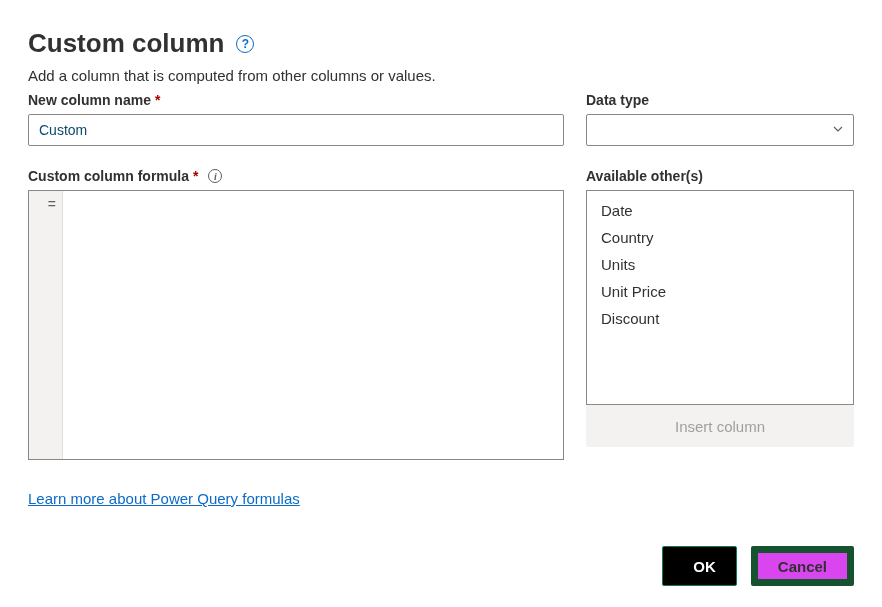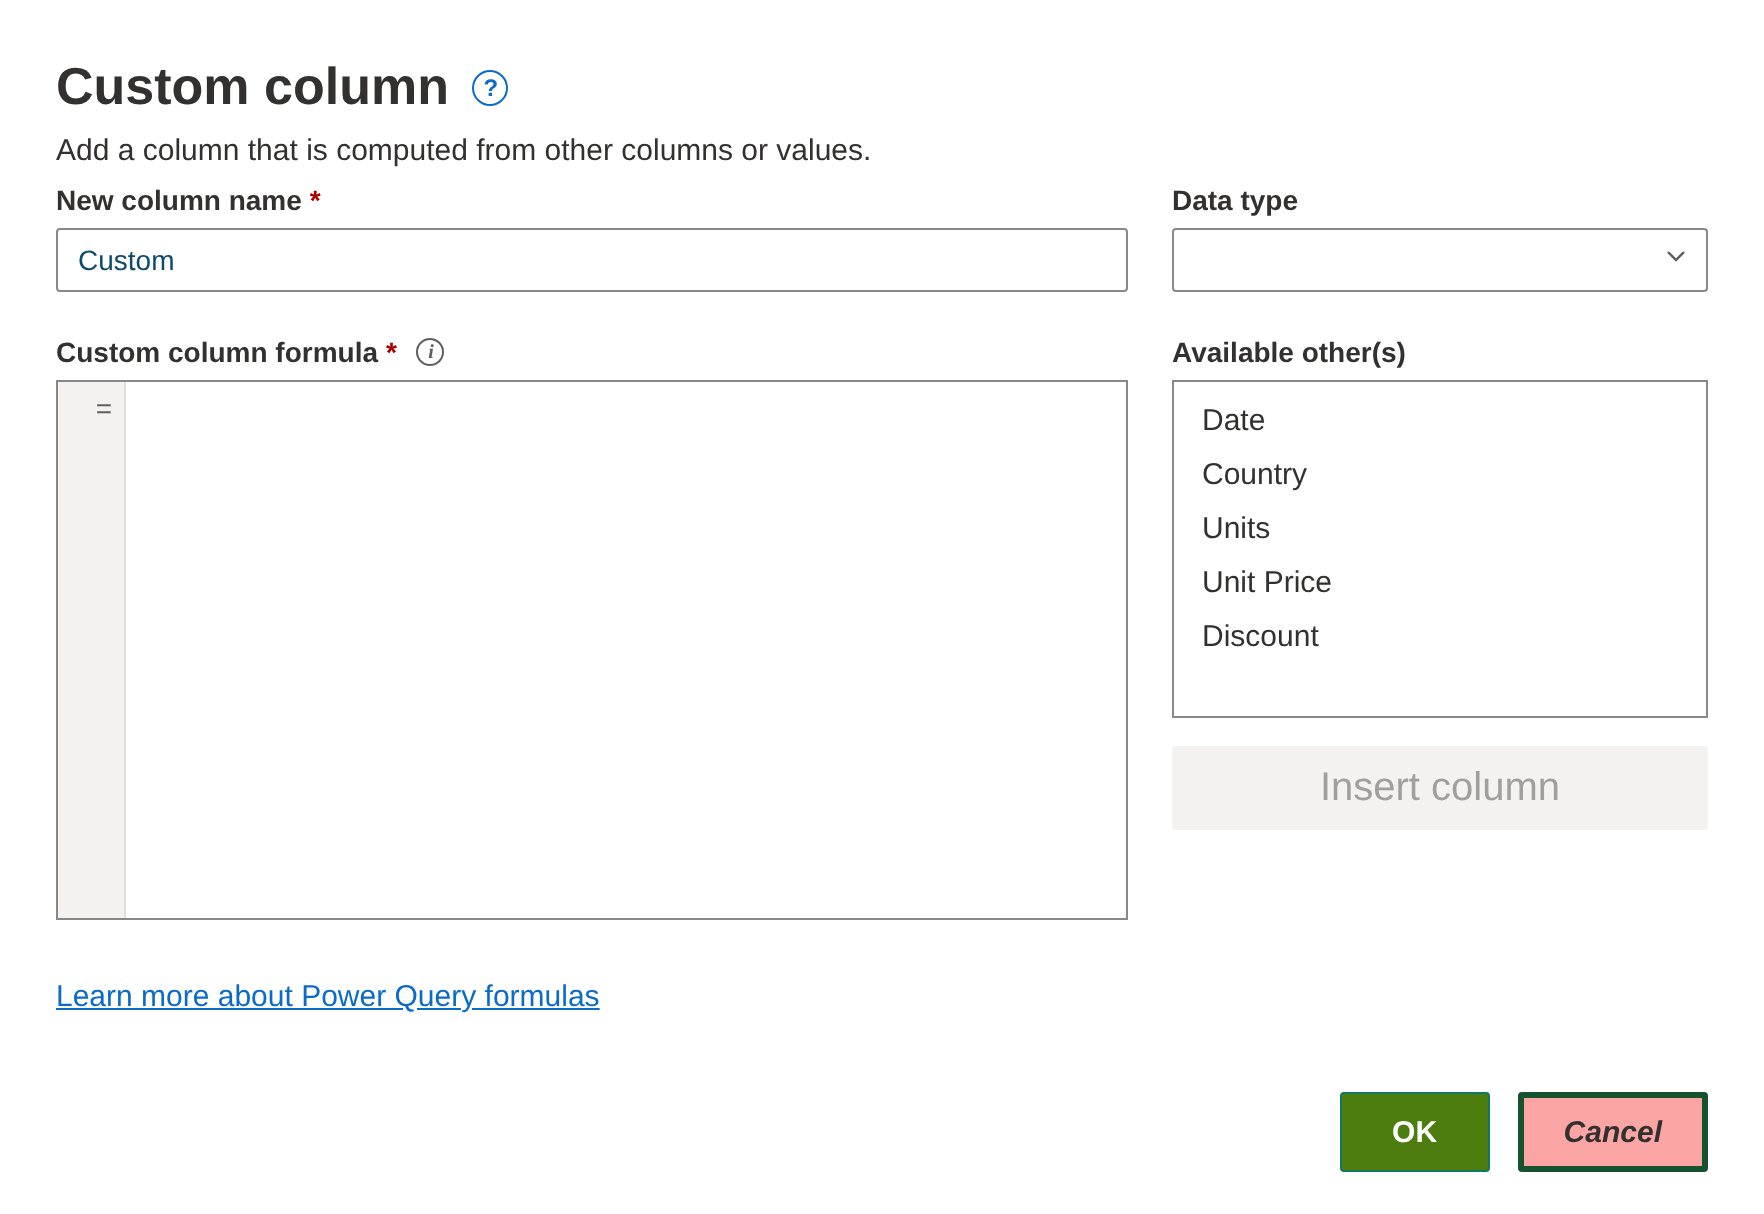--- a/index.html
+++ b/index.html
@@ -134,38 +134,37 @@
       flex: 1;
       padding: 5px 8px;
       font-size: 14px;
       outline: none;
       border: none;
       resize: none;
       font-family: inherit;
     }
     .columns-list {
       border: 1px solid #8a8886;
-      height: 169px;
+      height: 215px;
       padding: 6px 0;
       overflow-y: auto;
     }
     .column-item {
       padding: 5px 14px;
       font-size: 15px;
       color: #323130;
       cursor: pointer;
     }
     .insert-btn {
       width: 100%;
       height: 42px;
-      margin-top: 14px;
       background: #f3f2f1;
       border: none;
       border-radius: 2px;
-      font-size: 20px;
+      font-size: 15px;
       color: #a19f9d;
       cursor: not-allowed;
     }
     .learn-link {
       color: #0b6bc8;
       font-size: 15px;
       text-decoration: underline;
       cursor: pointer;
       display: inline-block;
       margin-top: 30px;
@@ -180,29 +179,29 @@
       min-width: 75px;
       height: 40px;
       padding: 0 20px;
       border-radius: 2px;
       font-size: 15px;
       font-weight: 600;
       font-family: inherit;
       cursor: pointer;
     }
     .btn-primary {
-      background: #4d7c0f;
+      background: #000000;
       border: 1px solid #0f7a5f;
       color: #ffffff;
+      text-align: right;
     }
     .btn-secondary {
-      background: #fca5a5;
-      border: 3px solid #14532d;
-      color: #323130;
-      font-style: italic;
+      background: #d946ef;
+      border: 7px solid #14532d;
+      color: #323130;
     }
   </style>
 </head>
 <body>
 
 <div class="header">
   <h1 class="title">Custom column</h1>
   <span class="help-icon">?</span>
 </div>
 

